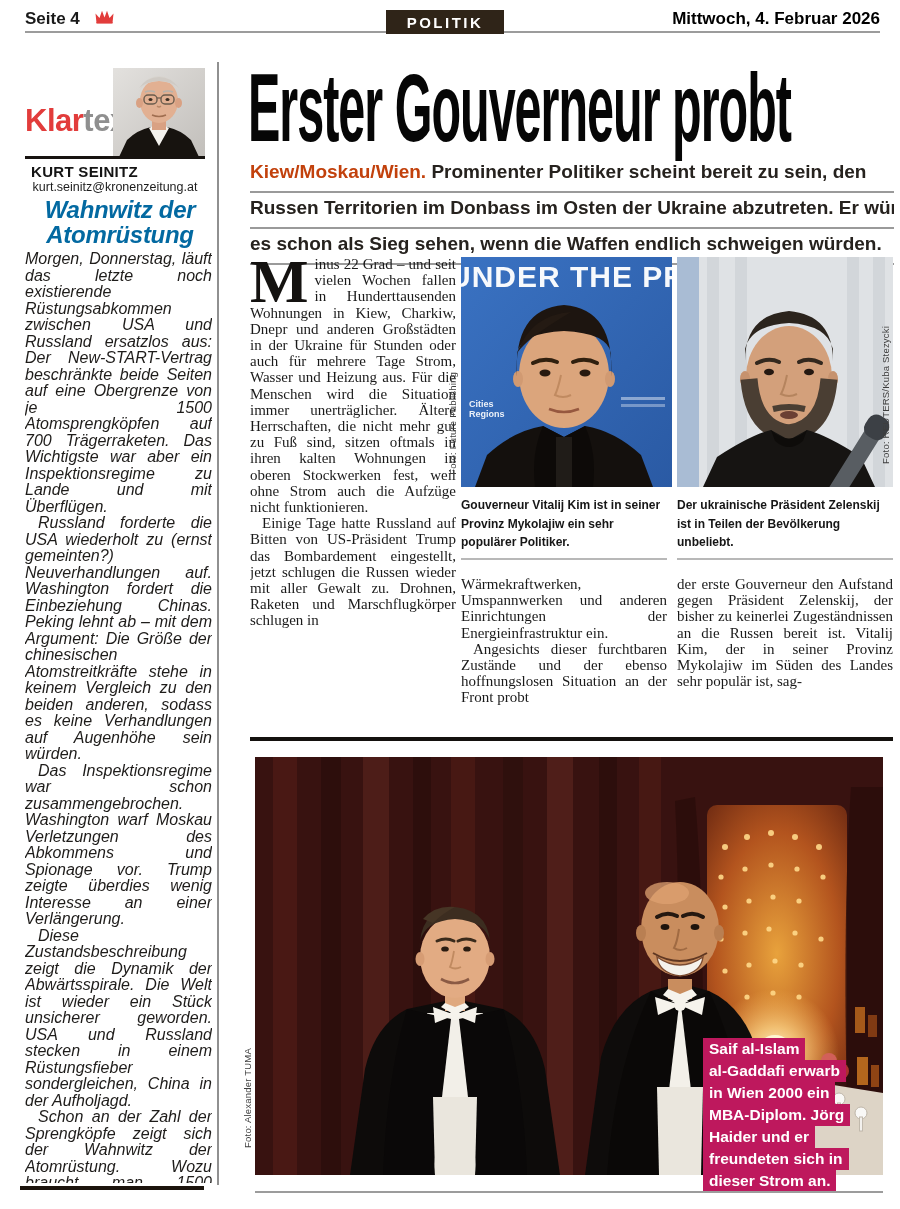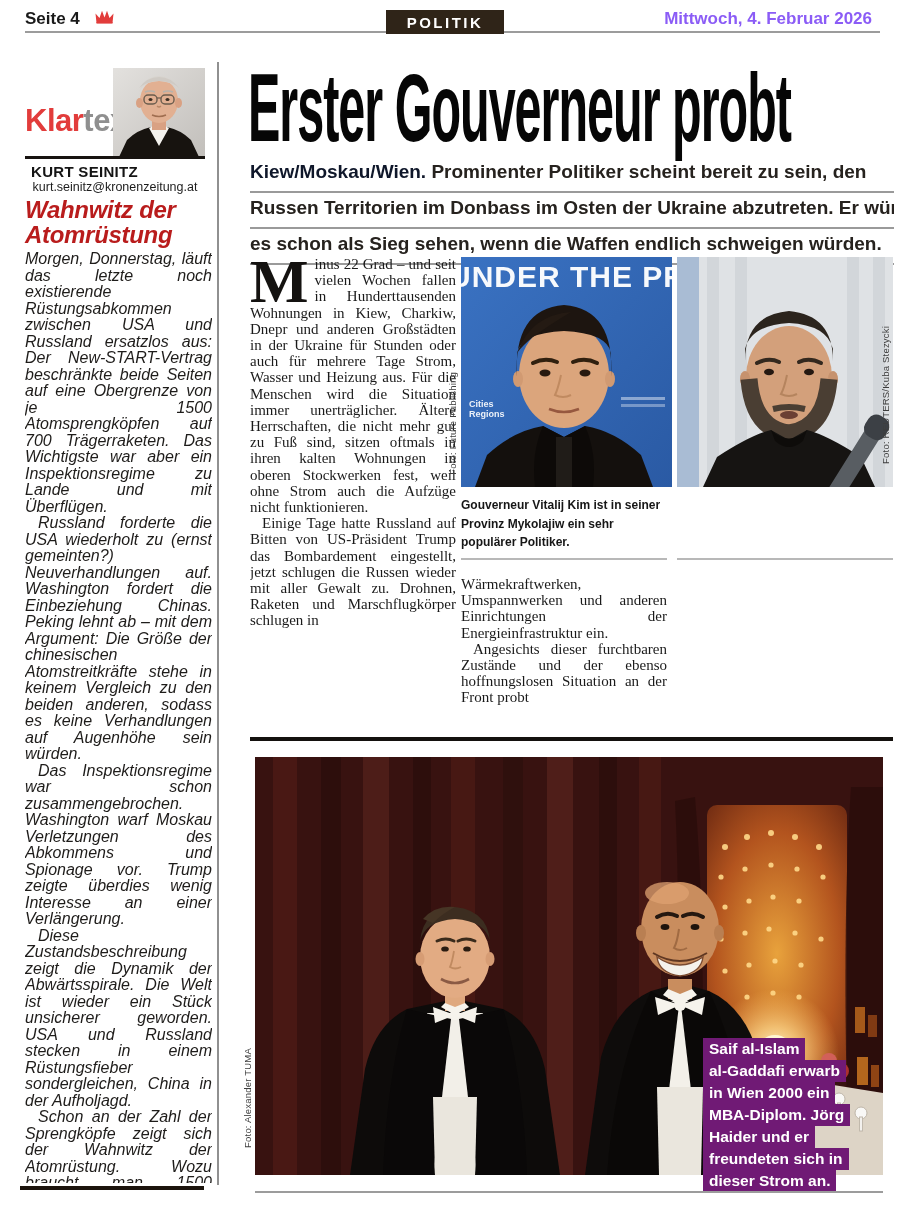--- a/index.html
+++ b/index.html
@@ -5,46 +5,46 @@
   html,body{margin:0;padding:0;background:#ffffff;}
   .page{position:relative;width:900px;height:1209px;background:#ffffff;overflow:hidden;
         font-family:"Liberation Sans",sans-serif;color:#151515;}
   .abs{position:absolute;}
 
   
   .hdr-page{left:25px;top:9px;font-size:17px;font-weight:bold;color:#1a1a1a;display:flex;align-items:center;gap:15px;}
   .hdr-rule{left:25px;top:31px;width:855px;height:2px;background:#9c9c9c;}
   .hdr-politik{left:386px;top:10px;width:118px;height:24px;background:#2f2418;color:#fff;
                display:flex;align-items:center;justify-content:center;font-weight:bold;font-size:15px;letter-spacing:2.5px;}
-  .hdr-date{top:9px;right:28px;font-size:17px;font-weight:bold;color:#8b5cf6;}
+  .hdr-date{top:9px;right:20px;font-size:17px;font-weight:bold;color:#000000;}
 
   
   .logo{left:25px;top:103px;font-size:31px;font-weight:bold;letter-spacing:-0.5px;}
   .logo .p1{color:#e23c3b;}
   .logo .p2{color:#8f8f8f;}
   .seinitz{left:113px;top:68px;width:92px;height:89px;}
   .sb-rule{left:25px;top:156px;width:180px;height:3px;background:#171310;}
   .author{left:31px;top:163px;width:180px;text-align:left;font-size:15px;font-weight:bold;letter-spacing:0.3px;color:#141414;}
   .email{left:25px;top:180px;width:180px;text-align:center;font-size:12.5px;color:#1c1c1c;}
-  .sb-head{left:25px;top:197px;width:190px;font-size:24px;line-height:25px;font-weight:bold;font-style:italic;letter-spacing:-0.3px;color:#b91c1c;}
+  .sb-head{left:25px;top:197px;width:190px;font-size:24px;line-height:25px;font-weight:bold;font-style:italic;letter-spacing:-0.3px;color:#0369a1;text-align:center;}
   .sb-body{left:25px;top:251px;width:187px;height:932px;overflow:hidden;font-style:italic;
            font-size:16px;line-height:16.5px;text-align:justify;color:#1e1c1a;}
   .sb-body p{margin:0;}
   .sb-body p + p{text-indent:13px;}
   .sb-endrule{left:20px;top:1186px;width:184px;height:4px;background:#1c140d;}
   .v-divider{left:217px;top:62px;width:2px;height:1123px;background:#909090;}
 
   
   .headline{left:248px;top:62px;width:650px;height:96px;overflow:visible;}
   .headline span{display:inline-block;white-space:nowrap;font-weight:bold;font-size:97px;line-height:92px;
                  letter-spacing:-2px;color:#060606;transform:scaleX(0.50);transform-origin:left top;}
   .lead{left:250px;top:157px;width:644px;}
   .lead .line{height:30px;border-bottom:2px solid #9a9a9a;white-space:nowrap;overflow:hidden;
               font-size:19px;font-weight:bold;color:#26221e;padding-top:4px;}
-  .lead .dl{color:#0f172a;}
+  .lead .dl{color:#c2410c;}
 
   .serifcol{font-family:"Liberation Serif",serif;font-size:15px;line-height:16.2px;text-align:justify;color:#1a1a1a;overflow:hidden;}
   .serifcol p{margin:0;}
   .serifcol p + p{text-indent:12px;}
   .col1{left:250px;top:256px;width:206px;height:478px;}
   .col2{left:461px;top:576px;width:206px;height:158px;}
   .col3{left:677px;top:576px;width:216px;height:158px;}
   .dropcap{float:left;font-family:"Liberation Serif",serif;font-weight:bold;font-size:62px;line-height:46px;
            margin:2px 6px 0 0;color:#141210;}
 
@@ -54,21 +54,21 @@
   .caption{font-size:12px;line-height:18.5px;font-weight:bold;color:#161616;}
   .cap-kim{left:461px;top:496px;width:206px;}
   .cap-zel{left:677px;top:496px;width:216px;}
   .cap-rule-l{left:461px;top:558px;width:206px;height:1.5px;background:#b8b8b8;}
   .cap-rule-r{left:677px;top:558px;width:216px;height:1.5px;background:#b8b8b8;}
 
   .art-rule{left:250px;top:737px;width:643px;height:3.5px;background:#14110e;}
 
   .photo-big{left:255px;top:757px;width:628px;height:418px;}
   .big-cap{left:703px;top:1038px;width:185px;}
-  .big-cap .cl{display:table;background:#701a75;color:#ffffff;font-weight:bold;font-size:15.5px;
+  .big-cap .cl{display:table;background:#be185d;color:#ffffff;font-weight:bold;font-size:15.5px;
                line-height:19px;padding:1px 6px 2px 6px;margin:0;}
   .bottom-rule{left:255px;top:1191px;width:628px;height:2px;background:#9c9c9c;}
 
   .photo-credit{position:absolute;writing-mode:vertical-rl;transform:rotate(180deg);
                 font-size:9.5px;color:#3d3d3d;letter-spacing:0.2px;white-space:nowrap;}
   .cr-kim{left:447px;top:372px;}
   .cr-zel{left:880px;top:326px;}
   .cr-big{left:242px;top:1048px;}
 </style>
 </head>
@@ -215,26 +215,30 @@
         <rect x="170" y="166" width="17" height="80" rx="7" fill="#585d62"></rect>
         <rect x="167" y="152" width="23" height="24" rx="9" fill="#3c4045"></rect>
       </g>
     </svg>
   </div>
 
   <div class="photo-credit cr-kim">Foto: Future Publishing</div>
   <div class="photo-credit cr-zel">Foto: REUTERS/Kuba Stezycki</div>
 
   <div class="abs caption cap-kim">Gouverneur Vitalij Kim ist in seiner Provinz Mykolajiw ein sehr populärer Politiker.</div>
+  <div class="abs caption cap-zel">Der ukrainische Präsident Zelenskij ist in Teilen der Bevölkerung unbeliebt.</div>
   <div class="abs cap-rule-l"></div>
   <div class="abs cap-rule-r"></div>
 
   <div class="abs serifcol col2">
     <p>Wärmekraftwerken, Umspannwerken und anderen Einrichtungen der Energieinfrastruktur ein.</p>
     <p>Angesichts dieser furchtbaren Zustände und der ebenso hoffnungslosen Situation an der Front probt</p>
+  </div>
+  <div class="abs serifcol col3">
+    <p>der erste Gouverneur den Aufstand gegen Präsident Zelenskij, der bisher zu keinerlei Zugeständnissen an die Russen bereit ist. Vitalij Kim, der in seiner Provinz Mykolajiw im Süden des Landes sehr populär ist, sag-</p>
   </div>
 
   <div class="abs art-rule"></div>
 
   <div class="abs photo photo-big">
     <svg width="628" height="418" viewBox="0 0 628 418">
       <defs>
         <radialGradient id="glow" cx="0.5" cy="0.55" r="0.75">
           <stop offset="0" stop-color="#e8a23c"></stop>
             <stop offset="0.6" stop-color="#b3541e"></stop>

